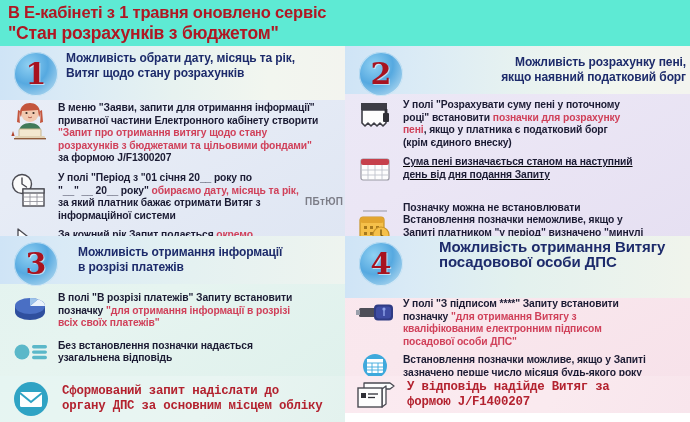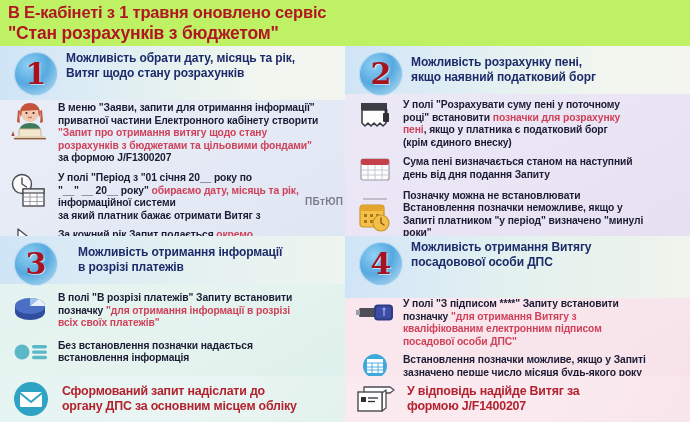--- a/index.html
+++ b/index.html
@@ -11,21 +11,21 @@
   }
   .page {
     position: relative;
     width: 690px; height: 422px;
     background: #ffffff;
   }
 
   
   .title-bar {
     position: absolute; left: 0; top: 0; width: 690px; height: 54px;
-    background: #bef264;
+    background: #5eead4;
     padding: 2px 0 0 8px;
   }
   .title-line {
     color: #b01723;
     font-weight: bold;
     font-size: 16.5px;
     letter-spacing: -0.2px;
     line-height: 21px;
     white-space: nowrap;
   }
@@ -39,21 +39,21 @@
   #panel1 { left: 0;   top: 46px;  width: 345px; height: 190px;
     background: linear-gradient(150deg,#e9edf7 0%, #e7ecf6 40%, #dfe6f3 100%); }
   #panel2 { left: 345px; top: 46px; width: 345px; height: 190px;
     background: linear-gradient(150deg,#ece9f6 0%, #ebe6f5 45%, #e6e0f2 100%); }
   #panel3 { left: 0;   top: 236px; width: 345px; height: 140px;
     background: linear-gradient(150deg,#e3f3ef 0%, #e6f4f0 45%, #dff1ec 100%); }
   #panel4 { left: 345px; top: 236px; width: 345px; height: 140px;
     background: linear-gradient(150deg,#fae8ee 0%, #f9e7ed 45%, #f7e2ea 100%); }
   #footer1 { left: 0; top: 376px; width: 345px; height: 46px;
     background: linear-gradient(120deg,#e6f5f2 0%, #e9f5f2 60%, #e3f2ee 100%); }
-  #footer2 { left: 345px; top: 376px; width: 345px; height: 46px;
+  #footer2 { left: 345px; top: 376px; width: 345px; height: 37px;
     background: linear-gradient(120deg,#fbeaf0 0%, #faeaef 60%, #f8e5ec 100%); }
 
   
   .head-stripe {
     position: absolute; left: 0; top: 0; width: 100%; height: 54px;
     background: linear-gradient(90deg,#cfe4f6 0%, #d9eaf6 18%, #e7f2f0 50%, #f2f6ef 78%, #f3f4ef 100%);
     border-radius: 0 0 0 0;
   }
   .head-stripe.tall { height: 62px; }
   .num-badge {
@@ -73,21 +73,21 @@
     text-shadow: 1px 1px 0 rgba(255,255,255,.55);
   }
   .head-text {
     position: absolute; left: 66px; top: 5px; right: 4px;
     color: #1d2b6b;
     font-weight: bold;
     font-size: 12px;
     line-height: 15px;
     letter-spacing: -0.1px;
   }
-  .head-text.small { font-size: 12px; line-height: 14.5px; top: 4px; }
+  .head-text.small { font-size: 15px; line-height: 14.5px; top: 4px; margin-left: 28px; }
 
   
   .body-area { position: absolute; left: 0; right: 0; }
   .bullet-row {
     position: relative;
     padding-left: 58px;
     margin-bottom: 7px;
   }
   .bullet-text {
     color: #1b1b33;
@@ -110,20 +110,21 @@
     position: absolute; left: 0; top: 0; width: 100%; height: 100%;
     display: flex; align-items: center;
   }
   .footer-ico { width: 62px; flex: 0 0 62px; display: flex; align-items: center; justify-content: center; }
   .footer-text {
     color: #b3222f;
     font-weight: bold;
     font-size: 12.4px;
     line-height: 15px;
     letter-spacing: -0.2px;
+    font-family: Liberation Mono, monospace;
   }
   #footer2 .footer-text { font-size: 12.4px; }
 
   
   .watermark {
     position: absolute;
     left: 293px; top: 196px;
     color: #6b6b75;
     font-weight: bold;
     font-size: 10px;
@@ -192,22 +193,22 @@
               <line x1="15" y1="25" x2="36" y2="25"></line>
                 <line x1="15" y1="29.5" x2="36" y2="29.5"></line>
               <line x1="22" y1="21" x2="22" y2="34"></line>
                 <line x1="29" y1="21" x2="29" y2="34"></line>
             </g>
           </svg>
         </div>
         <div class="bullet-text">
           <div><span>У полі "Період з "01 січня 20__ року по</span></div>
           <div><span>"__" __ 20__ року" </span><span class="hl">обираємо дату, місяць та рік,</span></div>
+          <div><span>за який платник бажає отримати Витяг з</span></div>
           <div><span>інформаційної системи</span></div>
-          <div><span>за який платник бажає отримати Витяг з</span></div>
         </div>
       </div>
 
       <div class="bullet-row">
         <div class="ico" style="top:-4px;">
           <svg width="44" height="30" viewBox="0 0 44 30">
             <path d="M10 4l14 11-6 1 3 7-3 1.4-3-7-5 4z" fill="#ffffff" stroke="#4a4a52" stroke-width="1.3" stroke-linejoin="round"></path>
           </svg>
         </div>
         <div class="bullet-text">
@@ -215,21 +216,21 @@
         </div>
       </div>
     </div>
   </div>
 
   <div class="panel" id="panel2">
     <div class="head-stripe" style="height:48px;">
       <div class="num-badge">
         <span>2</span>
       </div>
-      <div class="head-text" style="top:9px;">
+      <div class="head-text" style="top:9px;text-align:right;">
         <div>Можливість розрахунку пені,</div>
         <div>якщо наявний податковий борг</div>
       </div>
     </div>
     <div class="body-area" style="top:53px;">
       <div class="bullet-row">
         <div class="ico">
           <svg width="44" height="40" viewBox="0 0 44 40">
             <path d="M8 4h26v7H8z" fill="#3d3d45"></path>
             <path d="M9 11h24v13l-3 3-3-3-3 3-3-3-3 3-3-3-3 3-3-3z" fill="#fdfdfd" stroke="#3d3d45" stroke-width="1.6" stroke-linejoin="round"></path>
@@ -237,21 +238,21 @@
             <rect x="31.6" y="10" width="2.8" height="5" fill="#2f2f36"></rect>
           </svg>
         </div>
         <div class="bullet-text">
           <div><span>У полі "Розрахувати суму пені у поточному</span></div>
           <div><span>році" встановити </span><span class="hl">позначки для розрахунку</span></div>
           <div><span class="hl">пені</span><span>, якщо у платника є податковий борг</span></div>
           <div><span>(крім єдиного внеску)</span></div>
         </div>
       </div>
-      <div class="bullet-row" style="margin-bottom:8px;">
+      <div class="bullet-row" style="margin-bottom:20px;text-decoration:underline;">
         <div class="ico">
           <svg width="44" height="32" viewBox="0 0 44 32">
             <rect x="8" y="3" width="28" height="21" rx="2" fill="#fdfdfd" stroke="#9a9aa4" stroke-width="1.2"></rect>
             <rect x="8" y="3" width="28" height="6" rx="2" fill="#c6404c"></rect>
             <g stroke="#bfc3cc" stroke-width="0.9">
               <line x1="8" y1="14" x2="36" y2="14"></line>
                 <line x1="8" y1="19" x2="36" y2="19"></line>
               <line x1="15" y1="9" x2="15" y2="24"></line>
                 <line x1="22" y1="9" x2="22" y2="24"></line>
                 <line x1="29" y1="9" x2="29" y2="24"></line>
@@ -329,21 +330,21 @@
         <div class="ico" style="top:-2px;">
           <svg width="44" height="28" viewBox="0 0 44 28">
             <circle cx="14" cy="14" r="7.5" fill="#5bb8c9"></circle>
             <rect x="24" y="7" width="15" height="3.4" rx="1.7" fill="#5bb8c9"></rect>
             <rect x="24" y="12.4" width="15" height="3.4" rx="1.7" fill="#5bb8c9"></rect>
             <rect x="24" y="17.8" width="15" height="3.4" rx="1.7" fill="#5bb8c9"></rect>
           </svg>
         </div>
         <div class="bullet-text">
           <div><span>Без встановлення позначки надається</span></div>
-          <div><span>встановлення інформація</span></div>
+          <div><span>узагальнена відповідь</span></div>
         </div>
       </div>
     </div>
   </div>
 
   <div class="panel" id="panel4">
     <div class="head-stripe tall" style="background:linear-gradient(90deg,#cfe4f6 0%,#d9eaf6 18%,#e3f1ee 50%,#f0f4ec 100%);">
       <div class="num-badge">
         <span>4</span>
       </div>

